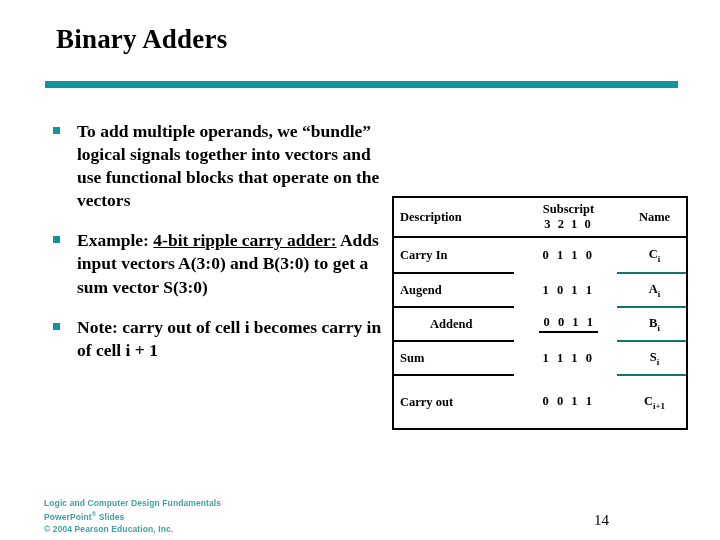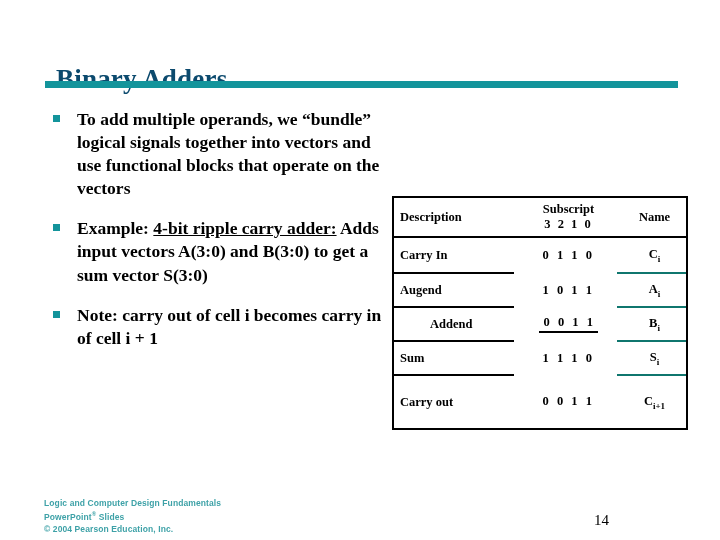--- a/index.html
+++ b/index.html
@@ -18,39 +18,38 @@
     overflow: hidden;
   }
 
   
   .slide-title {
     position: absolute;
     left: 56px;
     top: 24px;
     font-size: 27px;
     font-weight: bold;
-    color: #0c4a6e;
+    color: #000000;
     letter-spacing: 0.2px;
     white-space: nowrap;
-    margin-top: 40px;
   }
   .title-rule {
     position: absolute;
     left: 45px;
     top: 81px;
     width: 633px;
     height: 7px;
     background: #13949b;
   }
 
   
   .body-col {
     position: absolute;
     left: 45px;
-    top: 108px;
+    top: 120px;
     width: 345px;
   }
   .bullet-item {
     position: relative;
     padding-left: 32px;
     margin-bottom: 17px;
     font-size: 17.5px;
     font-weight: bold;
     line-height: 1.32;
     color: #000000;

